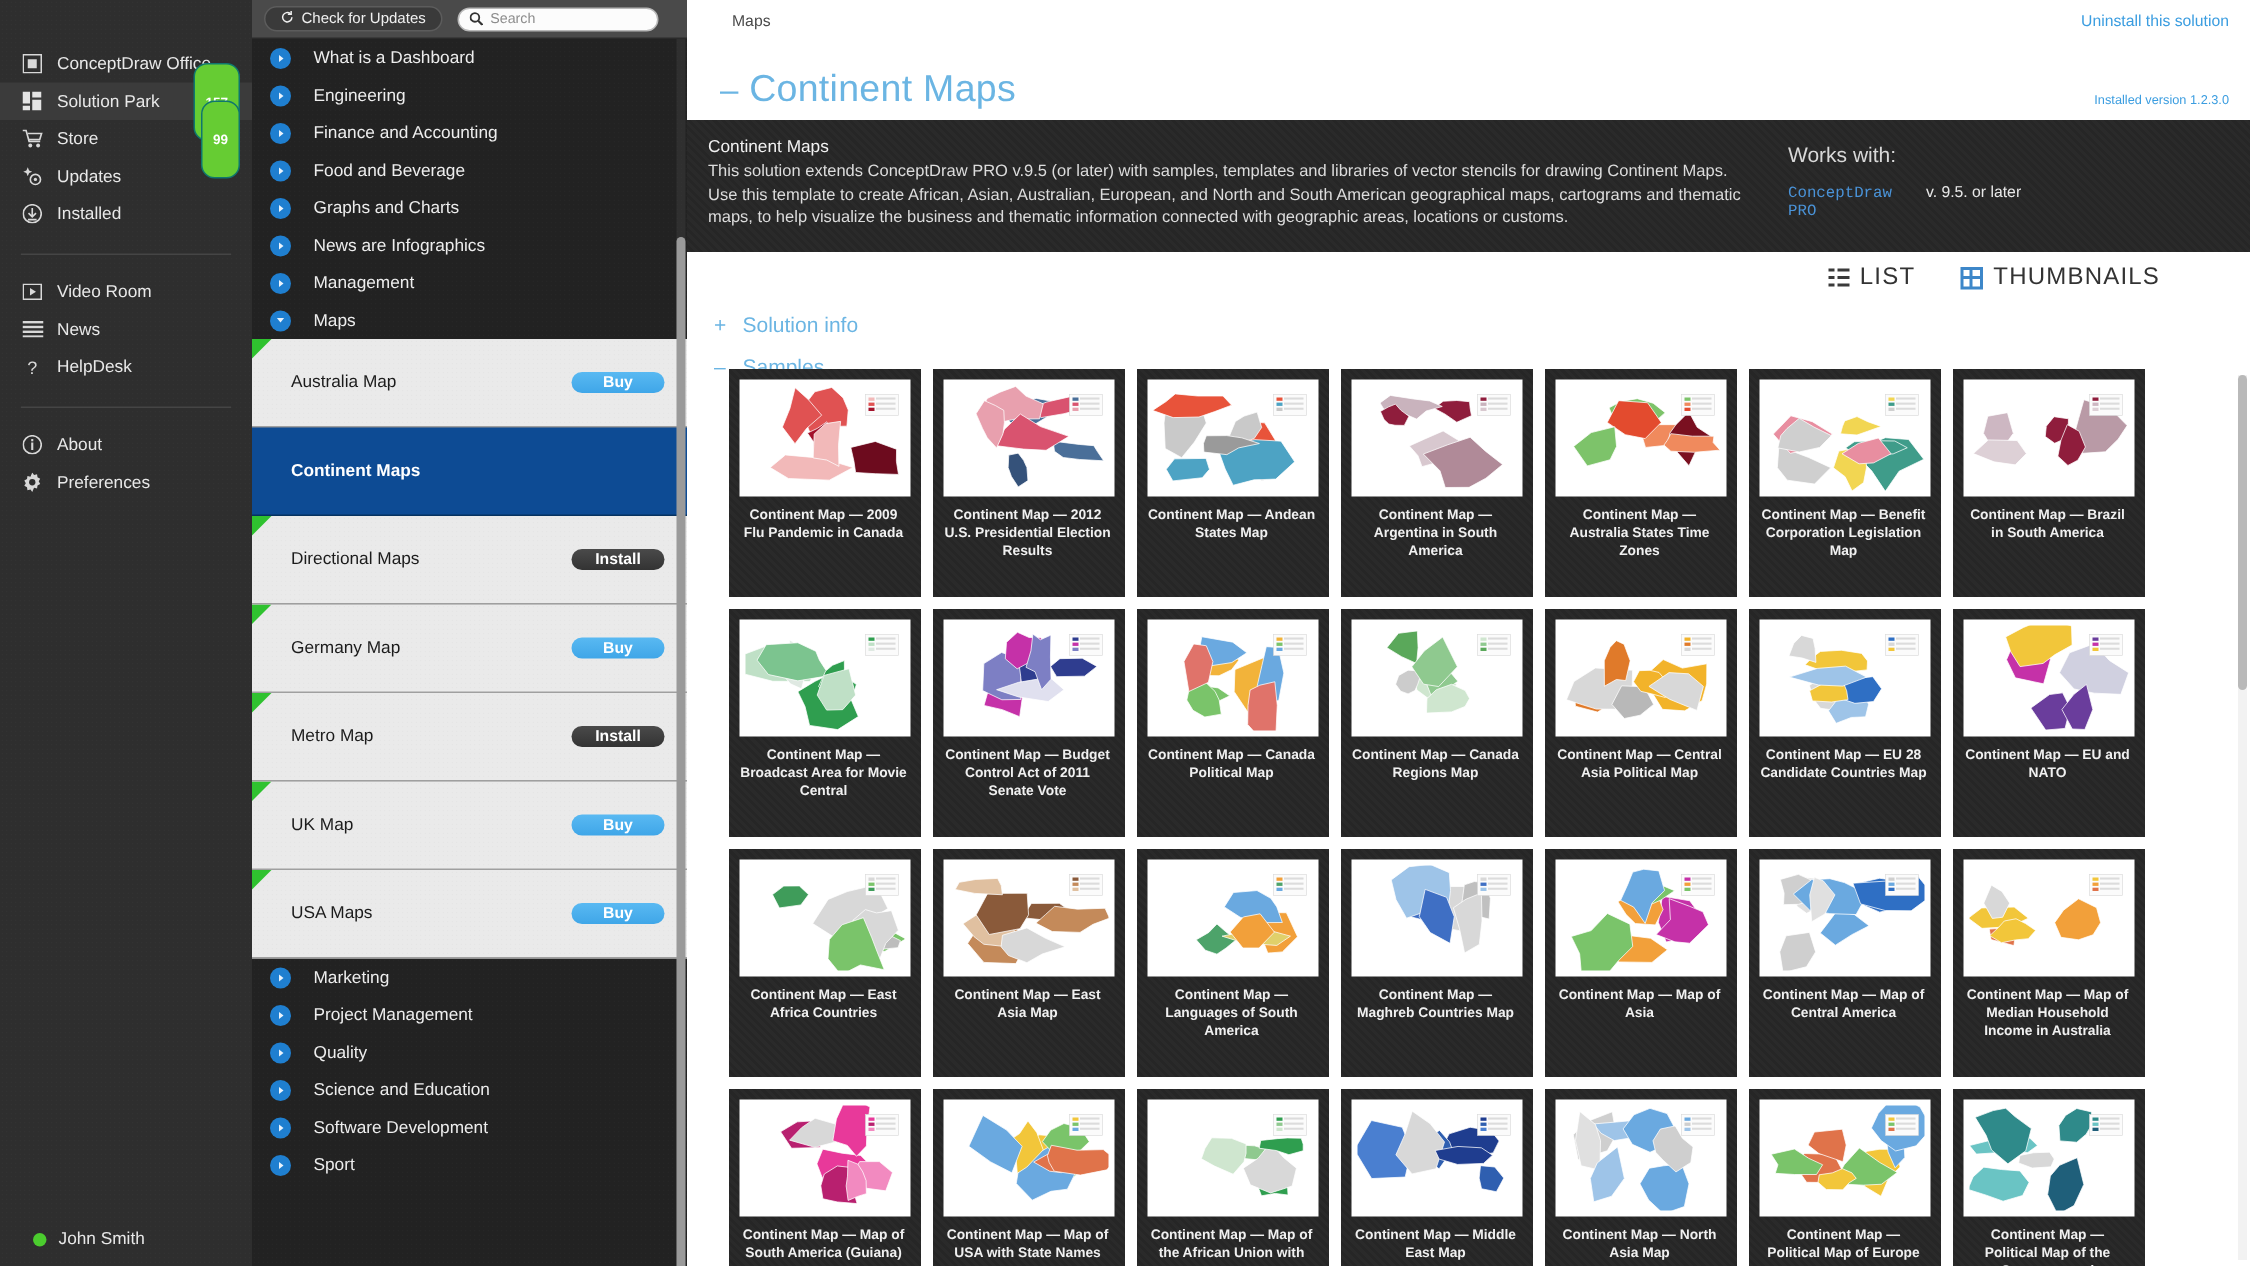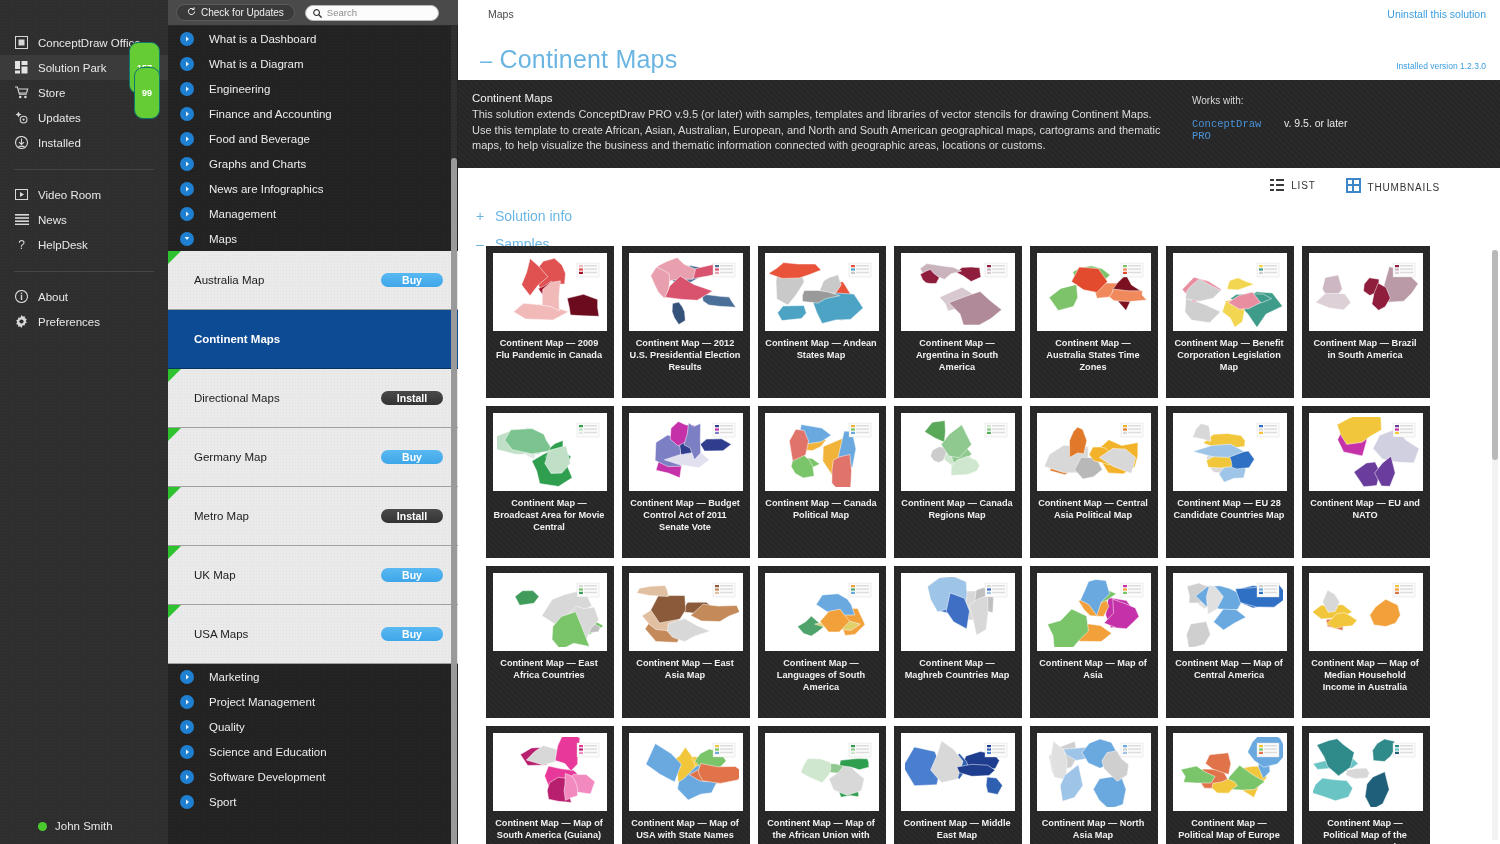--- a/index.html
+++ b/index.html
@@ -34,21 +34,21 @@
   .nav-ico svg { display: block; }
   .badge {
     margin-left: auto; background: #66cc33; color: #fff;
     font-size: 9px; font-weight: bold; border-radius: 9px;
     padding: 19px 7px; line-height: 12px; border: 1px solid #0f766e;
   }
   .nav-sep {
     height: 1px; background: #454545; margin: 14px 14px 12px 14px;
   }
   .user-row {
-    position: absolute; left: 16px; bottom: 12px;
+    position: absolute; left: 0; bottom: 12px;
     display: flex; align-items: center; gap: 8px;
     padding-left: 22px; color: #e8e8e8; font-size: 11.5px;
   }
   .user-dot {
     width: 9px; height: 9px; border-radius: 50%;
     background: #4bcc2e; flex: 0 0 9px;
   }
 
   
   .midpanel {
@@ -149,32 +149,32 @@
   .desc-band {
     margin-top: 6px; height: 88px; background: #262626;
     background-image:
       repeating-linear-gradient(45deg, rgba(255,255,255,0.018) 0 2px, transparent 2px 4px);
     display: flex; padding: 12px 16px 0 8px;
   }
   .desc-left { flex: 1; padding-left: 6px; }
   .desc-title { color: #f2f2f2; font-size: 11.5px; margin-bottom: 3px; }
   .desc-body { color: #dcdcdc; font-size: 11px; line-height: 1.42; max-width: 700px; }
   .desc-right { width: 300px; padding-left: 8px; padding-top: 3px; }
-  .works-lbl { color: #d8d8d8; font-size: 10px; margin-bottom: 11px; }
+  .works-lbl { color: #d8d8d8; font-size: 14px; margin-bottom: 11px; }
   .works-row { display: flex; align-items: baseline; }
   .works-app { color: #4a93d8; font-size: 10.5px; width: 92px; font-family: Liberation Mono, monospace; }
   .works-ver { color: #e8e8e8; font-size: 10.5px; }
 
   .viewbar {
     height: 34px; display: flex; align-items: center;
     justify-content: flex-end; padding-right: 60px; gap: 30px;
   }
   .viewbtn {
-    display: flex; align-items: flex-end; gap: 7px;
-    font-size: 10px; letter-spacing: 0.8px; color: #333;
+    display: flex; align-items: center; gap: 7px;
+    font-size: 16px; letter-spacing: 0.8px; color: #333;
   }
   .ico-list { width: 14px; height: 12px; position: relative; }
   .ico-list i {
     position: absolute; left: 0; height: 2px; background: #3a3a3a; width: 4px;
   }
   .ico-list i:nth-child(1) { top: 0; }
   .ico-list i:nth-child(2) { top: 5px; }
   .ico-list i:nth-child(3) { top: 10px; }
   .ico-list b {
     position: absolute; left: 6px; height: 2px; background: #3a3a3a; width: 8px;
@@ -388,28 +388,20 @@
             </svg>
           </span>
         <span>What is a Dashboard</span>
       </div>
       <div class="cat-item">
         <span class="cat-bullet">
             <svg width="5" height="6" viewBox="0 0 5 6">
               <path d="M1 0.6l3 2.4-3 2.4z" fill="#eaf4fd"></path>
             </svg>
           </span>
-        <span>What is a Diagram</span>
-      </div>
-      <div class="cat-item">
-        <span class="cat-bullet">
-            <svg width="5" height="6" viewBox="0 0 5 6">
-              <path d="M1 0.6l3 2.4-3 2.4z" fill="#eaf4fd"></path>
-            </svg>
-          </span>
         <span>Engineering</span>
       </div>
       <div class="cat-item">
         <span class="cat-bullet">
             <svg width="5" height="6" viewBox="0 0 5 6">
               <path d="M1 0.6l3 2.4-3 2.4z" fill="#eaf4fd"></path>
             </svg>
           </span>
         <span>Finance and Accounting</span>
       </div>

